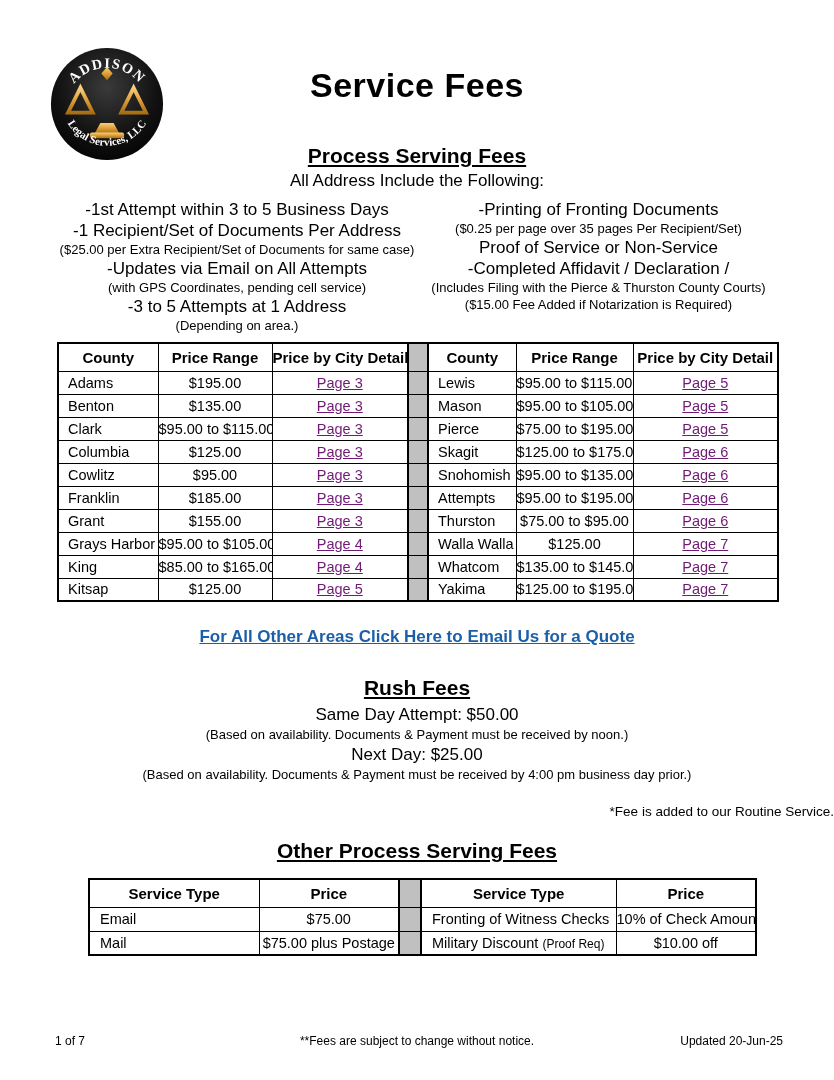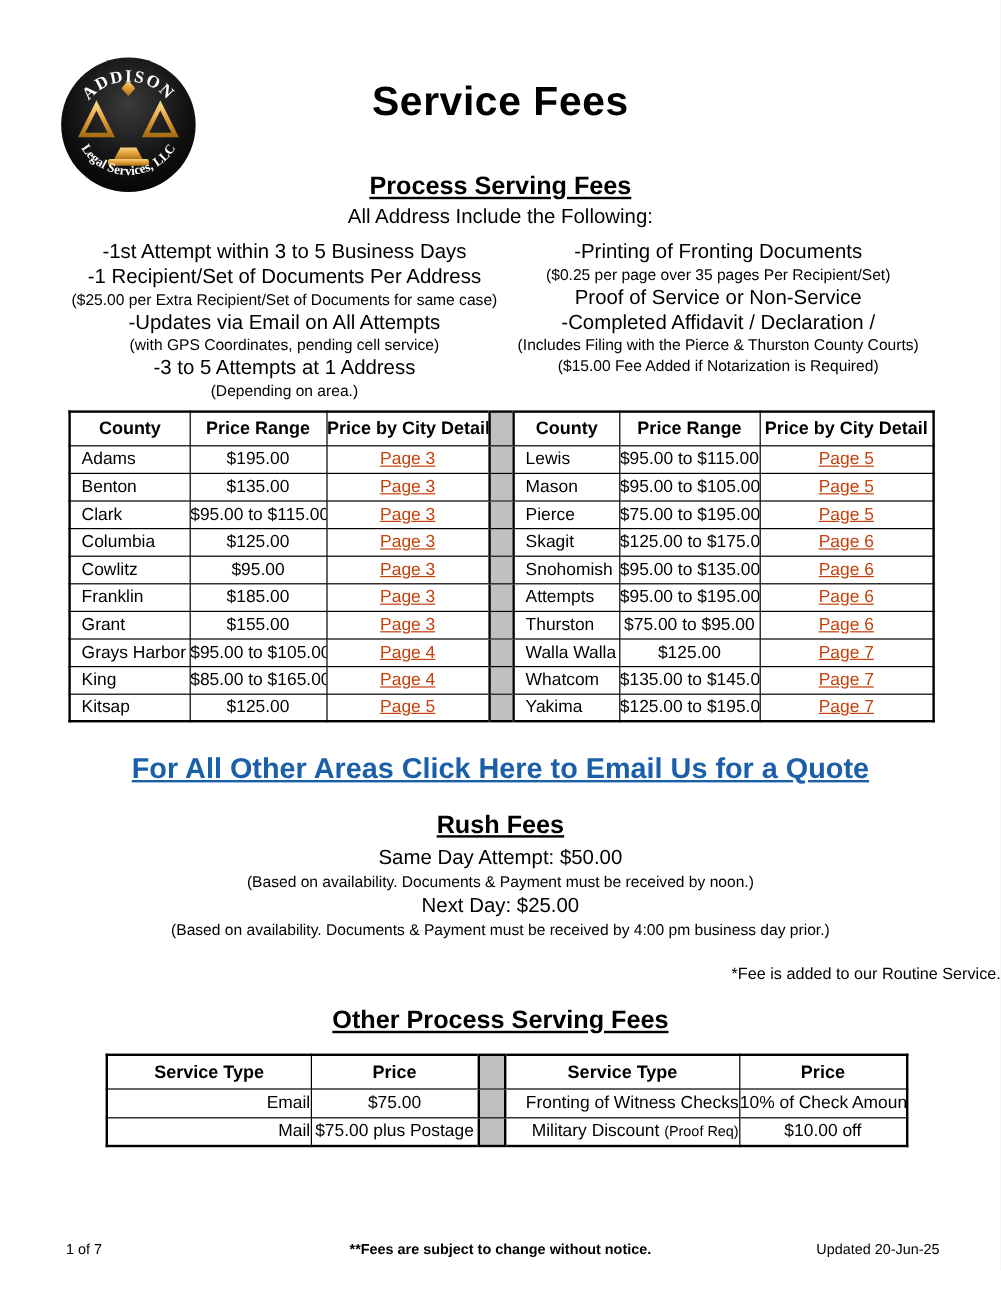--- a/index.html
+++ b/index.html
@@ -29,46 +29,46 @@
   .inc-line.small { font-size:13px; line-height:17px; }
 
   table { border-collapse:collapse; table-layout:fixed; }
   .county-table { position:absolute; left:57px; top:342px; width:720px; border:2px solid #000; }
   .county-table th, .county-table td { border:1px solid #000; overflow:hidden; white-space:nowrap; }
   .county-table th { height:28px; font-size:15px; font-weight:bold; text-align:center; }
   .county-table td { height:23px; font-size:14.5px; }
   td.cell-county { text-align:left; padding-left:9px; }
   td.cell-price, td.cell-link { text-align:center; }
   .sep-col { background:#c0c0c0; border-left:2px solid #000 !important; border-right:2px solid #000 !important; }
-  a.page-link { color:#c2410c; text-decoration:underline; cursor:pointer; }
+  a.page-link { color:#701a75; text-decoration:underline; cursor:pointer; }
 
   .quote-link-wrap { position:absolute; top:627px; left:0; width:100%; text-align:center; }
   a.quote-link {
-    font-size:24px; font-weight:bold; color:#1b5fa8;
+    font-size:17px; font-weight:bold; color:#1b5fa8;
     text-decoration:underline; cursor:pointer;text-align:center;
   }
 
   #rush-heading { top:676px; }
   .rush-lines { position:absolute; top:704px; left:0; width:100%; text-align:center; }
   .rush-line.big   { font-size:17px; line-height:21px; }
   .rush-line.small { font-size:13px; line-height:19px; }
   .rush-note { position:absolute; top:804px; left:0; width:100%; text-align:right; font-size:13.5px; }
 
   #other-heading { top:839px; }
   .other-table { position:absolute; left:88px; top:878px; width:667px; border:2px solid #000; }
   .other-table th, .other-table td { border:1px solid #000; overflow:hidden; white-space:nowrap; }
   .other-table th { height:28px; font-size:15px; font-weight:bold; text-align:center; }
   .other-table td { height:24px; font-size:14.5px; }
-  .other-table td.cell-service { text-align:right; padding-left:10px; }
+  .other-table td.cell-service { text-align:left; padding-left:10px; }
   .other-table td.cell-price { text-align:center; }
   .svc-note { font-size:12px; }
 
   .footer { position:absolute; top:1034px; left:0; width:100%; font-size:12px; }
   .footer-page { position:absolute; left:55px; top:0; }
-  .footer-notice { position:absolute; left:0; top:0; width:100%; text-align:center;font-weight:bold; }
+  .footer-notice { position:absolute; left:0; top:0; width:100%; text-align:center; }
   .footer-updated { position:absolute; right:51px; top:0; }
 </style>
 </head>
 <body>
 
 <div class="page">
 
   <div class="logo">
     <svg viewBox="0 0 120 120" width="114" height="114">
       <defs>

